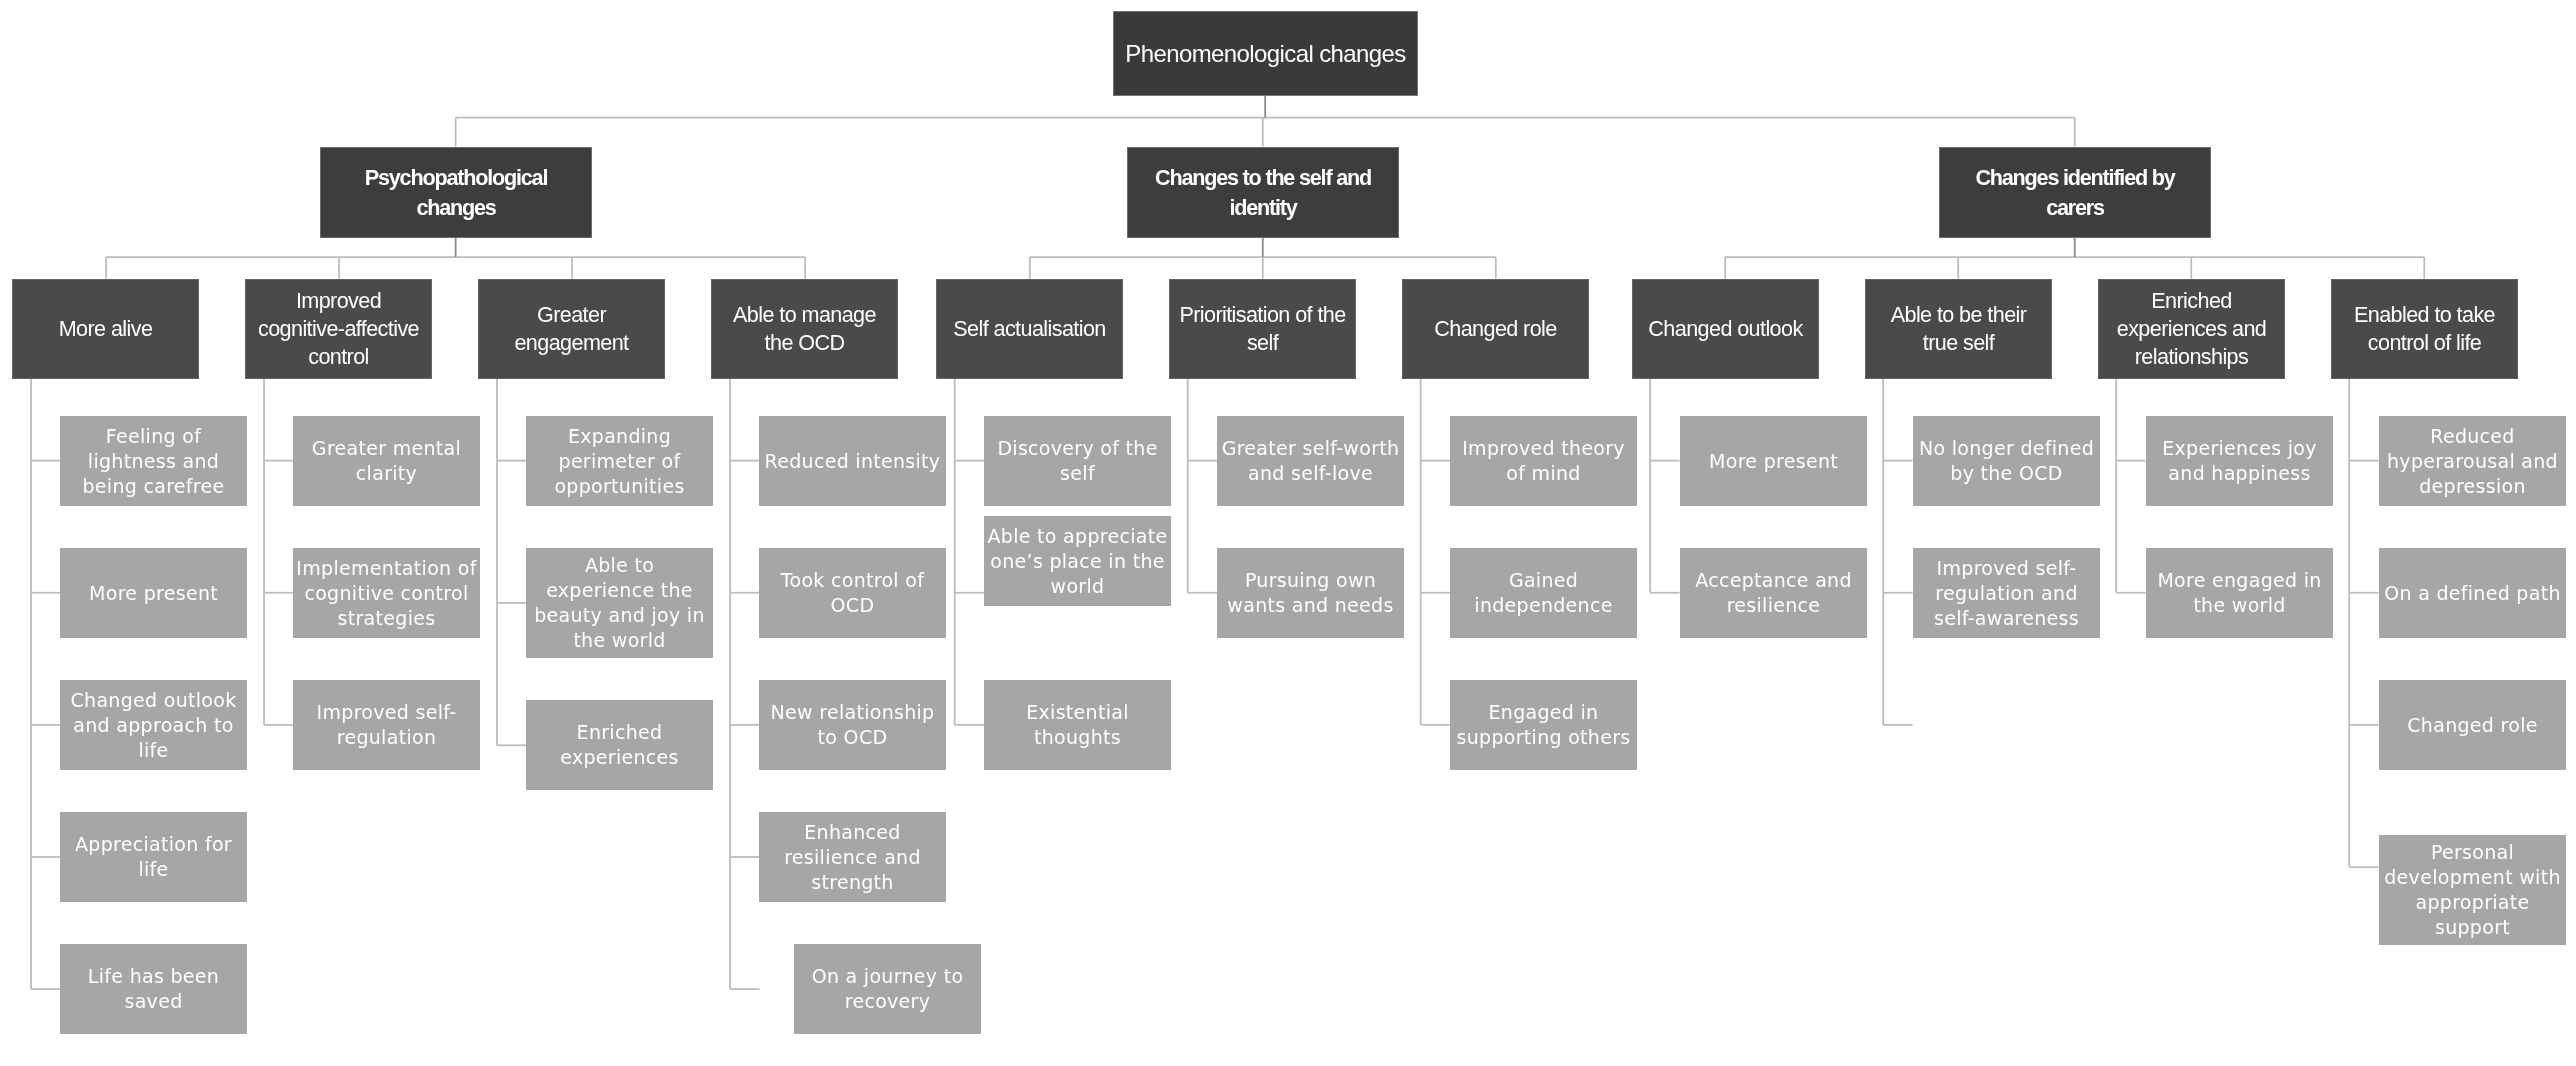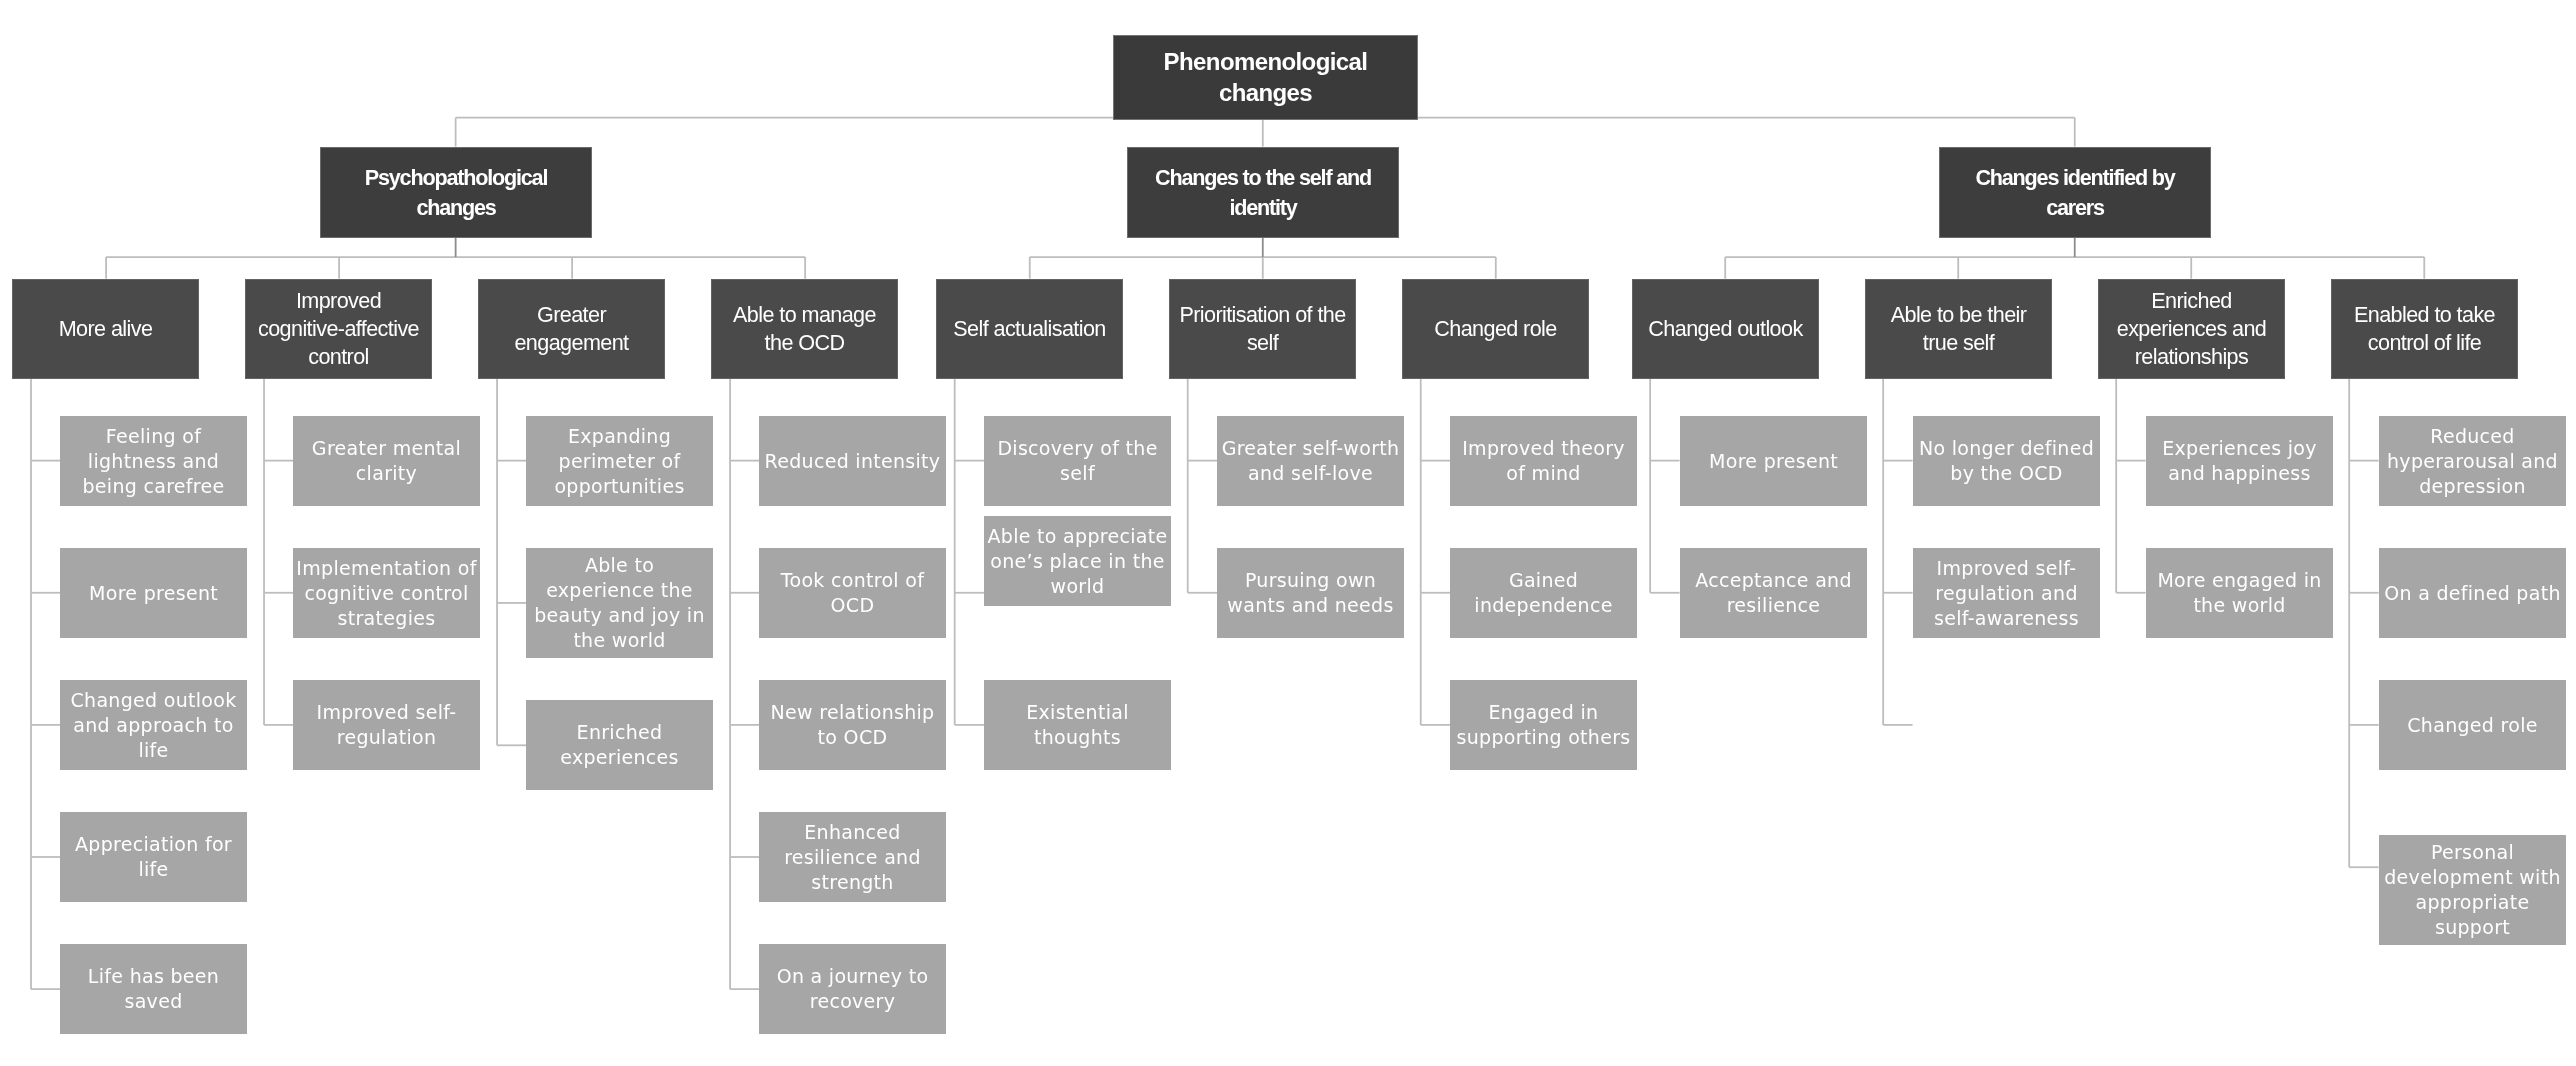--- a/index.html
+++ b/index.html
@@ -18,26 +18,25 @@
     display:flex;
     align-items:center;
     justify-content:center;
     text-align:center;
     color:#ffffff;
     z-index:1;
   }
   .root{
     background:#3a3a3a;
     border:1.8px solid #757575;
-    font-weight:bold;
+    font-weight:normal;
     font-size:24px;
     line-height:31px;
     letter-spacing:-0.6px;
     padding:3.6px 6px;
-    margin-top:24px;
   }
   .l2{
     background:#3d3d3d;
     border:1.2px solid #6b6b6b;
     font-weight:bold;
     font-size:21.6px;
     line-height:30px;
     letter-spacing:-1.2px;
     padding:3.6px 6px;
   }
@@ -148,21 +147,21 @@
     <div class="node leaf" style="left: 293px; top: 680px; width: 187px;">Improved self-regulation</div>
     <div class="node l3" style="left: 478px; top: 279px; width: 187px; height: 100px;">Greater engagement</div>
     <div class="node leaf" style="left: 526px; top: 416px; width: 187px;">Expanding perimeter of opportunities</div>
     <div class="node leaf" style="left: 526px; top: 548px; width: 187px;">Able to experience the beauty and joy in the world</div>
     <div class="node leaf" style="left: 526px; top: 700px; width: 187px;">Enriched experiences</div>
     <div class="node l3" style="left: 711px; top: 279px; width: 187px; height: 100px;">Able to manage the OCD</div>
     <div class="node leaf" style="left: 759px; top: 416px; width: 187px;">Reduced intensity</div>
     <div class="node leaf" style="left: 759px; top: 548px; width: 187px;">Took control of OCD</div>
     <div class="node leaf" style="left: 759px; top: 680px; width: 187px;">New relationship to OCD</div>
     <div class="node leaf" style="left: 759px; top: 812px; width: 187px;">Enhanced resilience and strength</div>
-    <div class="node leaf" style="left: 759px; top: 944px; width: 187px; text-align: center;">On a journey to recovery</div>
+    <div class="node leaf" style="left: 794px; top: 944px; width: 187px; text-align: center;">On a journey to recovery</div>
     <div class="node l2" style="left: 1127px; top: 147px; width: 272px; height: 91px;">Changes to the self and identity</div>
     <div class="node l3" style="left: 936px; top: 279px; width: 187px; height: 100px;">Self actualisation</div>
     <div class="node leaf" style="left: 984px; top: 416px; width: 187px;">Discovery of the self</div>
     <div class="node leaf" style="left: 984px; top: 516px; width: 187px;">Able to appreciate one’s place in the world</div>
     <div class="node leaf" style="left: 984px; top: 680px; width: 187px;">Existential thoughts</div>
     <div class="node l3" style="left: 1169px; top: 279px; width: 187px; height: 100px;">Prioritisation of the self</div>
     <div class="node leaf" style="left: 1217px; top: 416px; width: 187px;">Greater self-worth and self-love</div>
     <div class="node leaf" style="left: 1217px; top: 548px; width: 187px;">Pursuing own wants and needs</div>
     <div class="node l3" style="left: 1402px; top: 279px; width: 187px; height: 100px;">Changed role</div>
     <div class="node leaf" style="left: 1450px; top: 416px; width: 187px;">Improved theory of mind</div>

